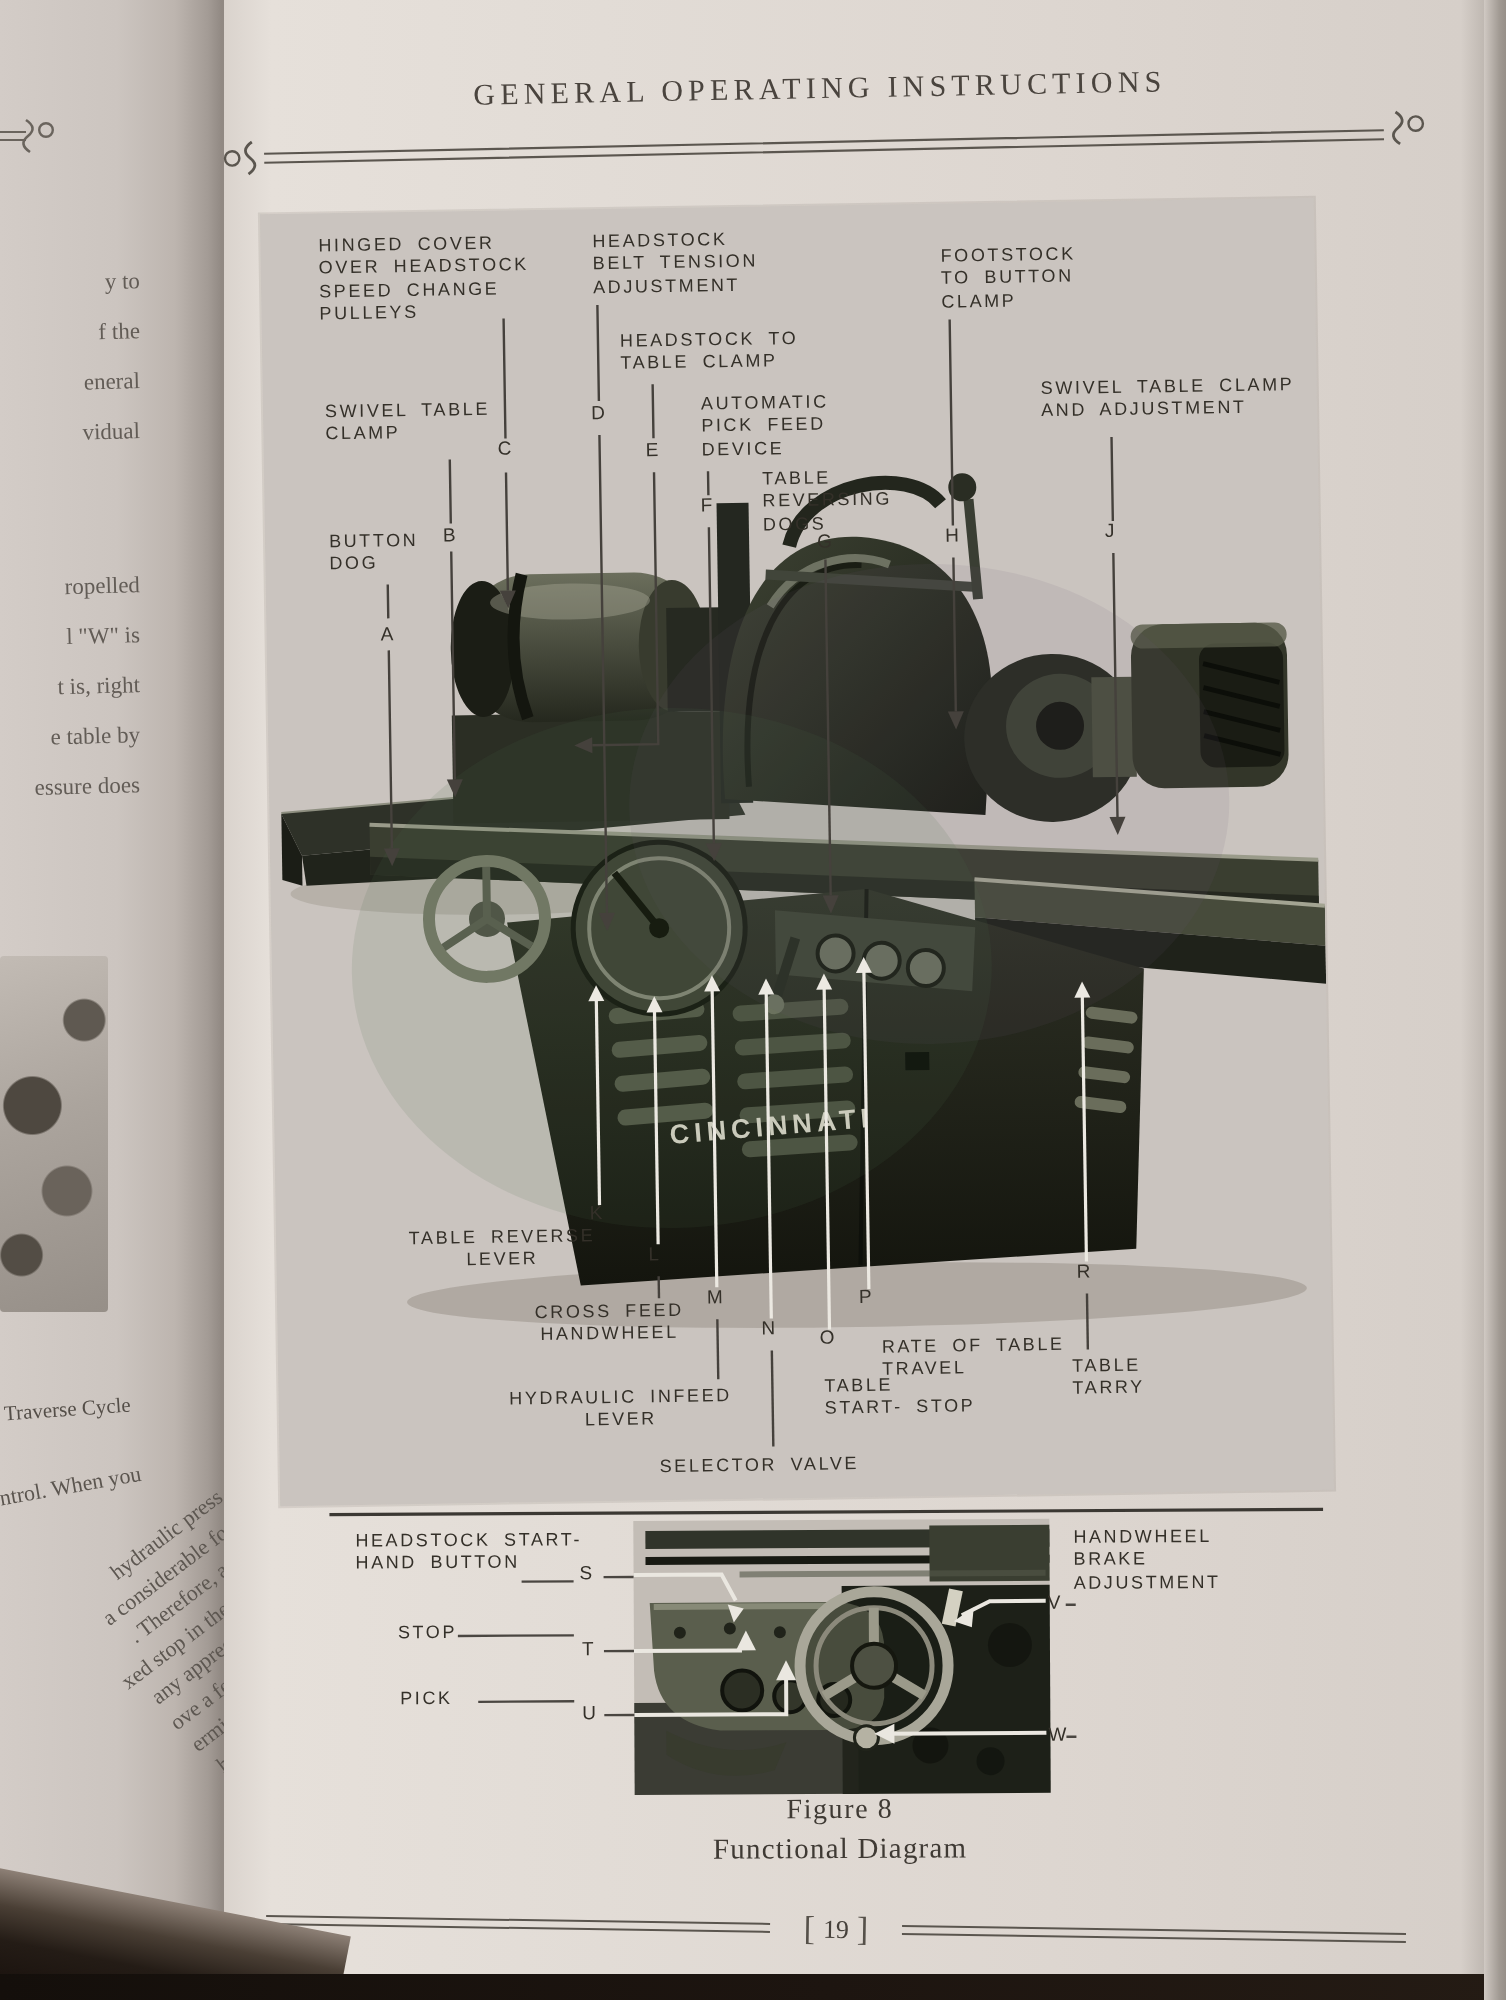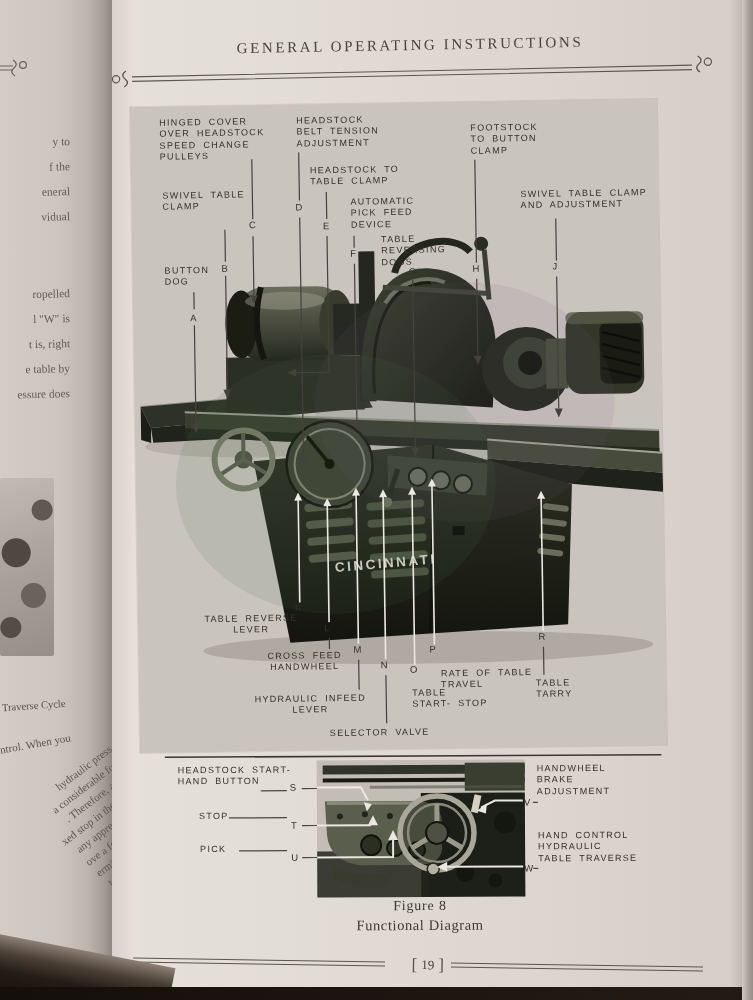--- a/index.html
+++ b/index.html
@@ -38,21 +38,21 @@
   .hdr-rule{left:110px;top:58px;width:604px;height:28px;transform:rotate(-1.2deg);}
   .facing-orn{left:0;top:56px;width:30px;height:24px;}
 
   .caption{left:260px;top:898px;width:320px;text-align:center;color:#3f3a34;
         font-family:"Liberation Serif",serif;transform:rotate(-0.3deg);}
   .caption .c1{font-size:14px;letter-spacing:.8px;}
   .caption .c2{font-size:14.5px;letter-spacing:.6px;margin-top:3px;}
 
   .footer{left:133px;top:953px;width:570px;height:24px;transform:rotate(0.9deg);}
   .frule{position:absolute;top:9px;height:3px;border-top:1.2px solid #5a554e;border-bottom:1.2px solid #5a554e;}
-  .fnum{position:absolute;left:255px;top:1px;width:60px;text-align:right;
+  .fnum{position:absolute;left:255px;top:1px;width:60px;text-align:center;
         font-family:"Liberation Serif",serif;font-size:13px;color:#46413b;}
   .fnum .bk{font-size:17px;position:relative;top:1px;padding:0 4px;color:#56514a;}
 
   .botbar{left:0;top:987px;width:753px;height:13px;
         background:linear-gradient(90deg,#140f0b,#1d1510 55%,#241b14);}
   .botcorner{left:-14px;top:950px;width:185px;height:64px;transform:rotate(11deg);
         background:linear-gradient(180deg,#8d8076 0,#4a3f35 28%,#241c16 55%,#170f0b 100%);}
   .right-shadow{left:742px;top:0;width:11px;height:1000px;
         background:linear-gradient(90deg,#d0c9c3,#a19a93 70%,#968f88);}
 
@@ -260,21 +260,21 @@
       <path d="M272,392 l4,-8 4,8 z"></path>
         <path d="M292,384 l4,-8 4,8 z"></path>
       <path d="M401,398 l4,-8 4,8 z"></path>
     </g>
   </svg>
 
   <div class="lbl" style="left:32px;top:159px">BUTTON
 DOG</div>
   <div class="ltr" style="left:57px;top:206px">A</div>
 
-  <div class="lbl" style="left:31px;top:84px">SWIVEL TABLE
+  <div class="lbl" style="left:31px;top:94px">SWIVEL TABLE
 CLAMP</div>
   <div class="ltr" style="left:89px;top:157px">B</div>
 
   <div class="lbl" style="left:29px;top:11px">HINGED COVER
 OVER HEADSTOCK
 SPEED CHANGE
 PULLEYS</div>
   <div class="ltr" style="left:117px;top:114px">C</div>
 
   <div class="lbl" style="left:166px;top:11px">HEADSTOCK
@@ -401,23 +401,20 @@
 
   <div class="lbl" style="left:35px;top:90px">PICK</div>
   <div class="ltr" style="left:126px;top:98px">U</div>
 
   <div class="ltr" style="left:359px;top:44px">V</div>
   <div class="lbl" style="left:372px;top:11px">HANDWHEEL
 BRAKE
 ADJUSTMENT</div>
 
   <div class="ltr" style="left:359px;top:110px">W</div>
-  <div class="lbl" style="left:373px;top:78px">HAND CONTROL
-HYDRAULIC
-TABLE TRAVERSE</div>
 </div>
 
 <div class="abs caption">
   <div class="c1">Figure 8</div>
   <div class="c2">Functional Diagram</div>
 </div>
 
 <div class="abs footer">
   <div class="frule" style="left:0;width:252px"></div>
   <div class="frule" style="left:318px;width:252px"></div>

